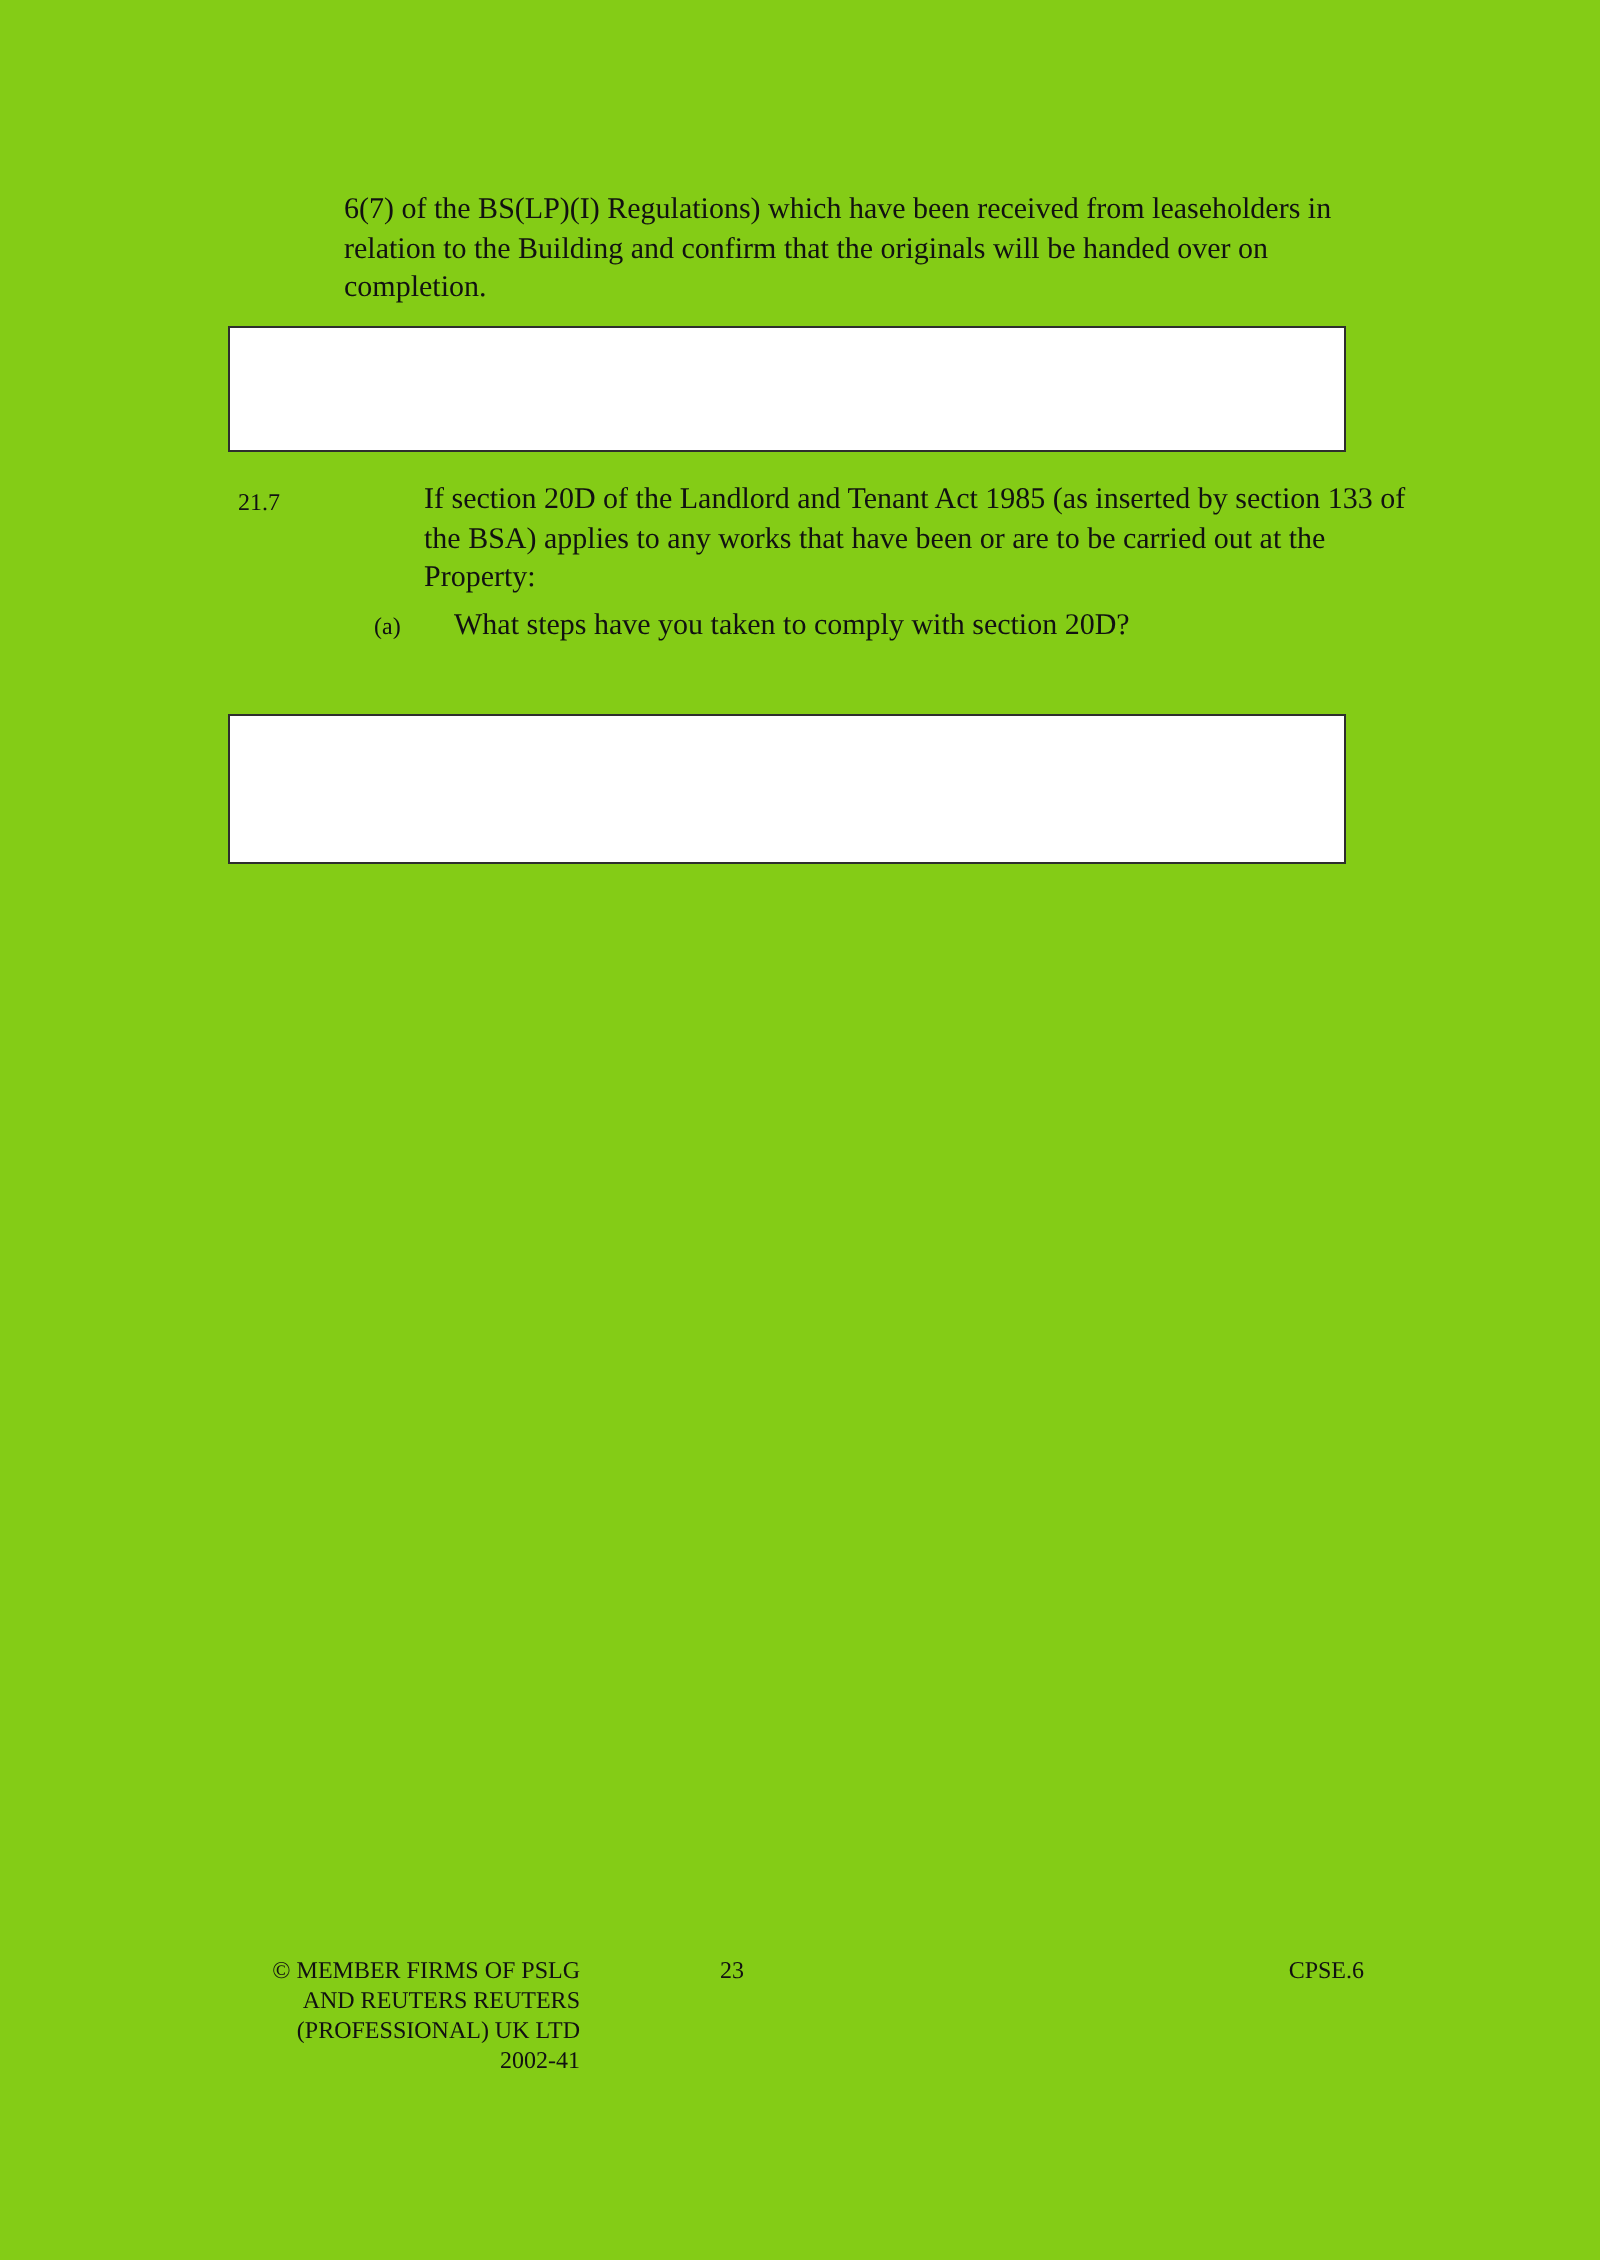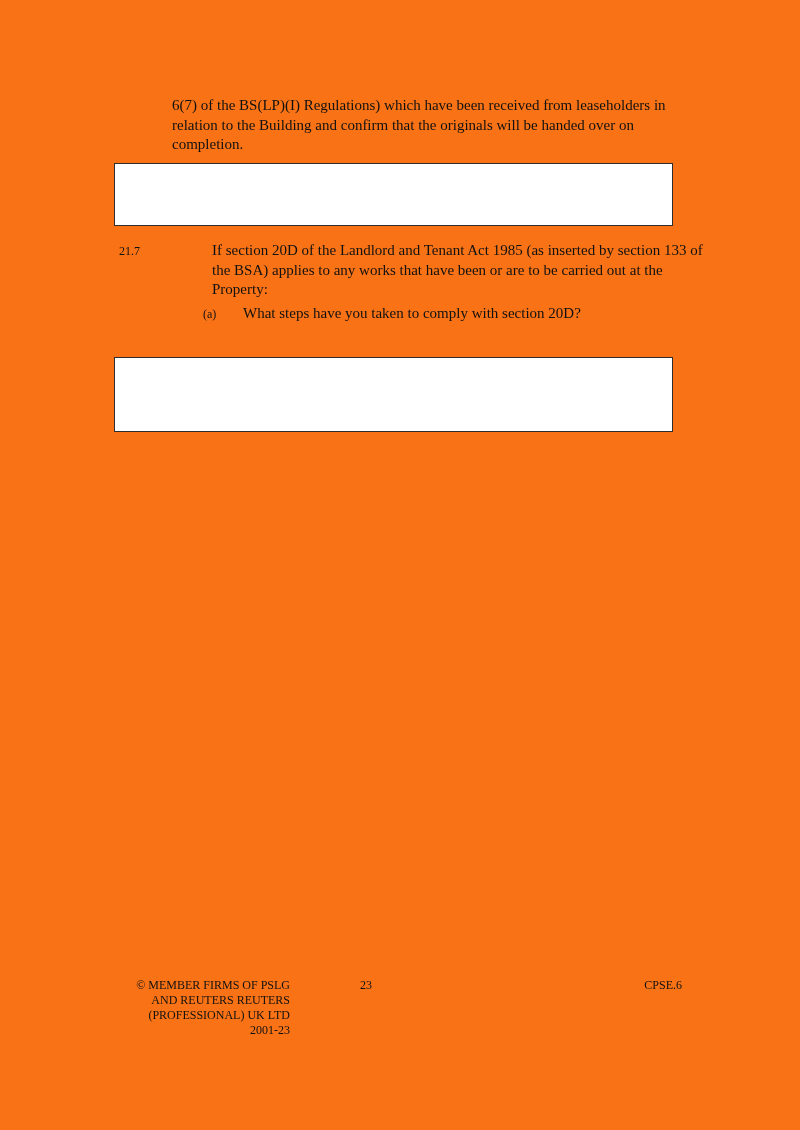--- a/index.html
+++ b/index.html
@@ -1,21 +1,21 @@
 <!DOCTYPE html>
 <html><head>
 <meta charset="utf-8">
 <style>
   * { margin: 0; padding: 0; box-sizing: border-box; }
   html, body { background: #ffffff; }
   .page {
     position: relative;
     width: 800px;
     height: 1130px;
-    background: #f97316;
+    background: #84cc16;
     font-family: "Liberation Serif", "DejaVu Serif", serif;
     color: #111111;
     overflow: hidden;
   }
   .body-text {
     font-size: 15px;
     line-height: 19.5px;
     color: #111111;
   }
   .continuation {
@@ -45,21 +45,21 @@
     left: 172px;
     top: 241px;
     width: 507px;
     margin-left: 40px;
   }
   .subq {
     position: absolute;
     left: 187px;
     width: 470px;
   }
-  .subq-a { top: 304px; margin-left: 16px; }
+  .subq-a { top: 304px; }
   .subq-b { top: 330px; }
   .subq-label {
     display: inline-block;
     width: 40px;
     font-size: 12px;
     vertical-align: baseline;
     color: #111111;
   }
   .subq-text {
     font-size: 15px;
@@ -114,19 +114,19 @@
   </div>
 
 
   <div class="answer-box answer-box-2"></div>
 
   <div class="footer">
     <div class="footer-copyright">
       <div>© MEMBER FIRMS OF PSLG</div>
       <div>AND REUTERS REUTERS</div>
       <div>(PROFESSIONAL) UK LTD</div>
-      <div>2001-23</div>
+      <div>2002-41</div>
     </div>
     <div class="footer-page">23</div>
     <div class="footer-ref">CPSE.6</div>
   </div>
 
 </div>
 
 </body></html>

